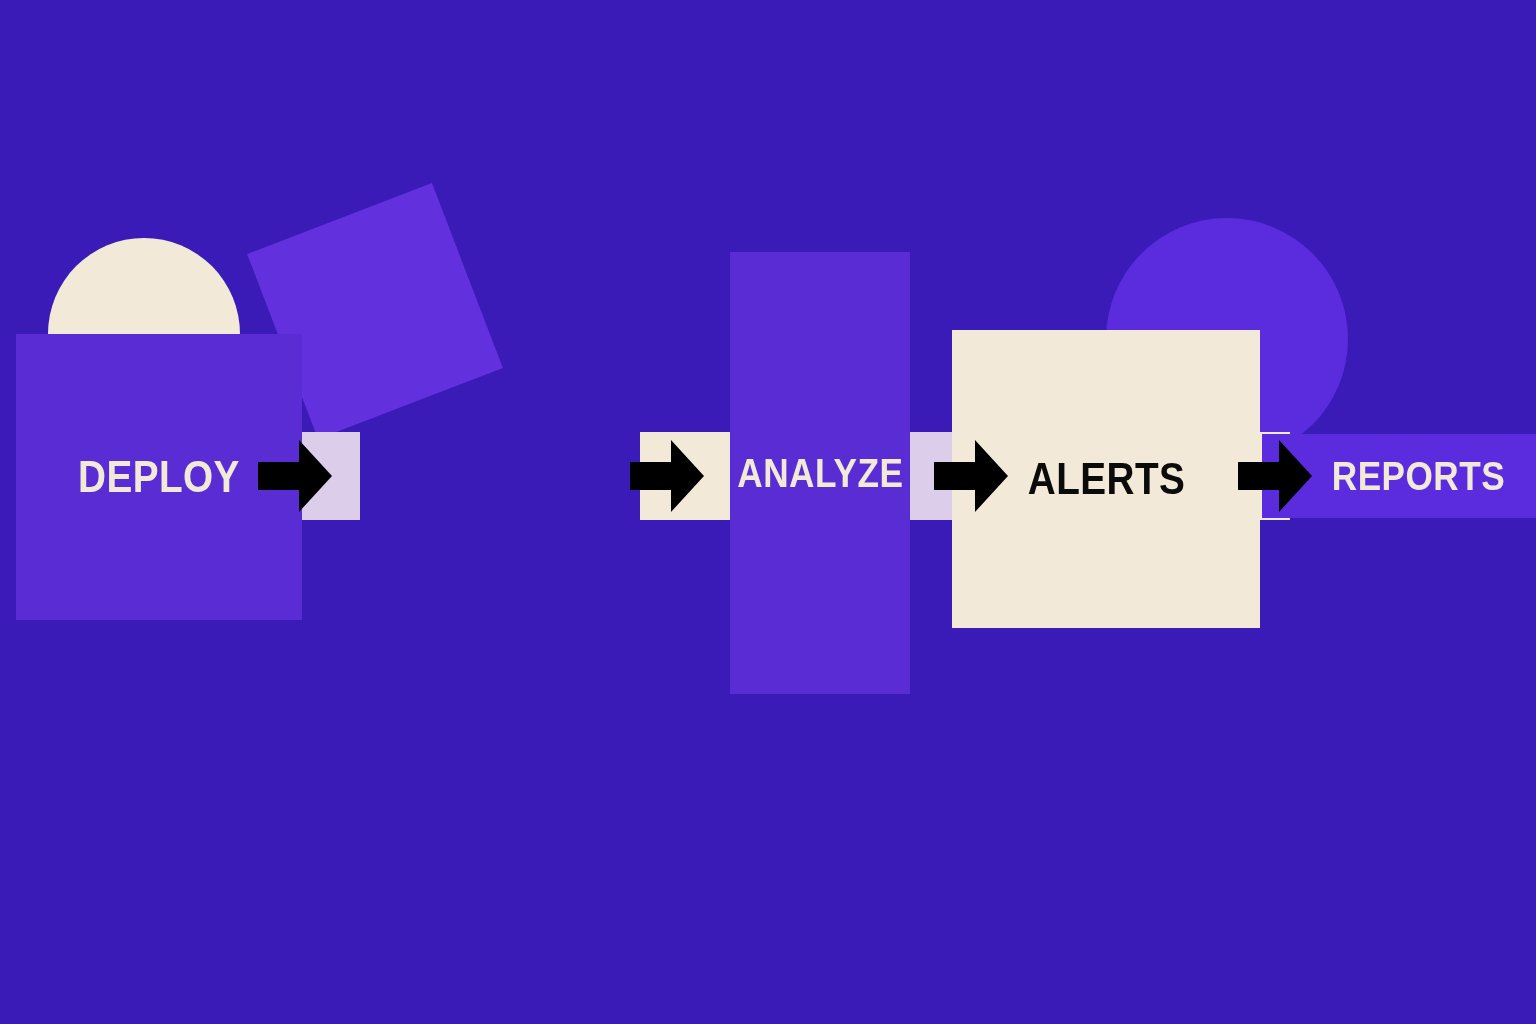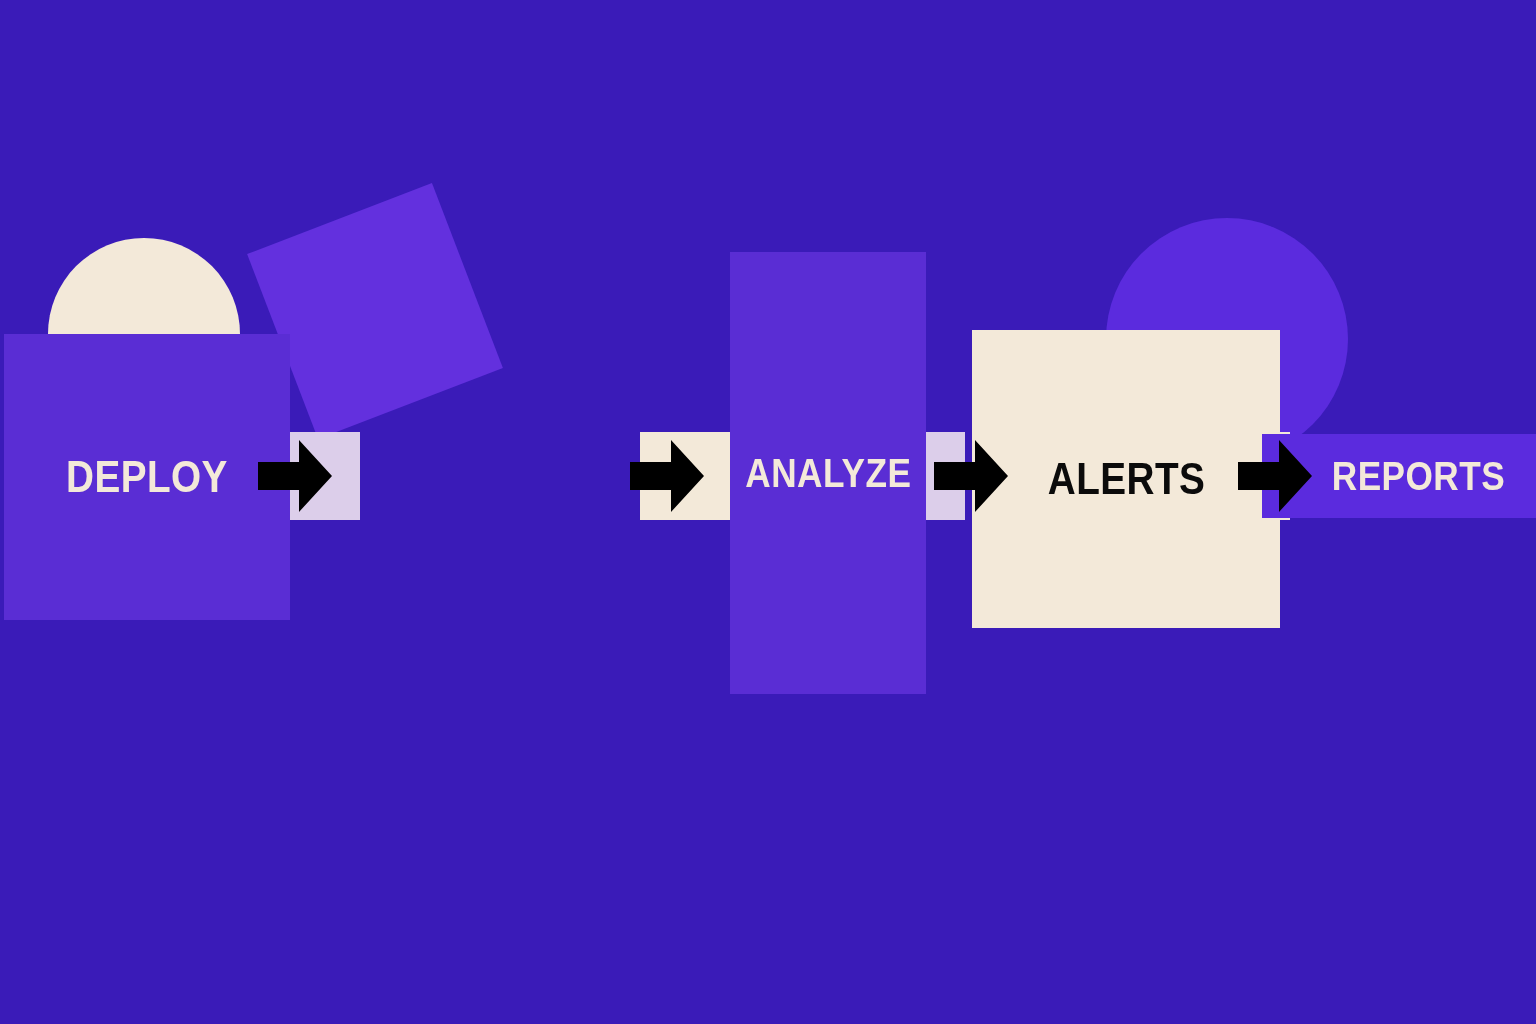--- a/index.html
+++ b/index.html
@@ -66,49 +66,48 @@
     font-size: 44px;
     letter-spacing: 0.5px;
     line-height: 1;
     white-space: nowrap;
     transform: scaleX(0.88);
     transform-origin: 50% 50%;
   }
 
   
   .node-deploy {
-    left: 4px; top: 334px;
+    left: 16px; top: 334px;
     width: 286px; height: 286px;
     background: #5A2DD4;
   }
   .node-deploy .node-label { color: #F3E9D9; }
 
   
   .node-tests {
     left: 334px; top: 310px;
     width: 332px; height: 332px;
     border-radius: 50%;
     background: #F3E9D9;
   }
   .node-tests .node-label { color: #0B0B0B; }
 
   
   .node-analyze {
     left: 730px; top: 252px;
-    width: 196px; height: 442px;
+    width: 180px; height: 442px;
     background: #5A2DD4;
   }
   .node-analyze .node-label { color: #F3E9D9; font-size: 40px; }
 
   
   .node-alerts {
     left: 952px; top: 330px;
     width: 308px; height: 298px;
     background: #F3E9D9;
-    margin-left: 20px;
   }
   .node-alerts .node-label { color: #0B0B0B; }
 
   
   .node-reports {
     left: 1262px; top: 434px;
     width: 290px; height: 84px;
     background: #5B2BDE;
     border-top-right-radius: 10px;
     border-bottom-right-radius: 10px;

